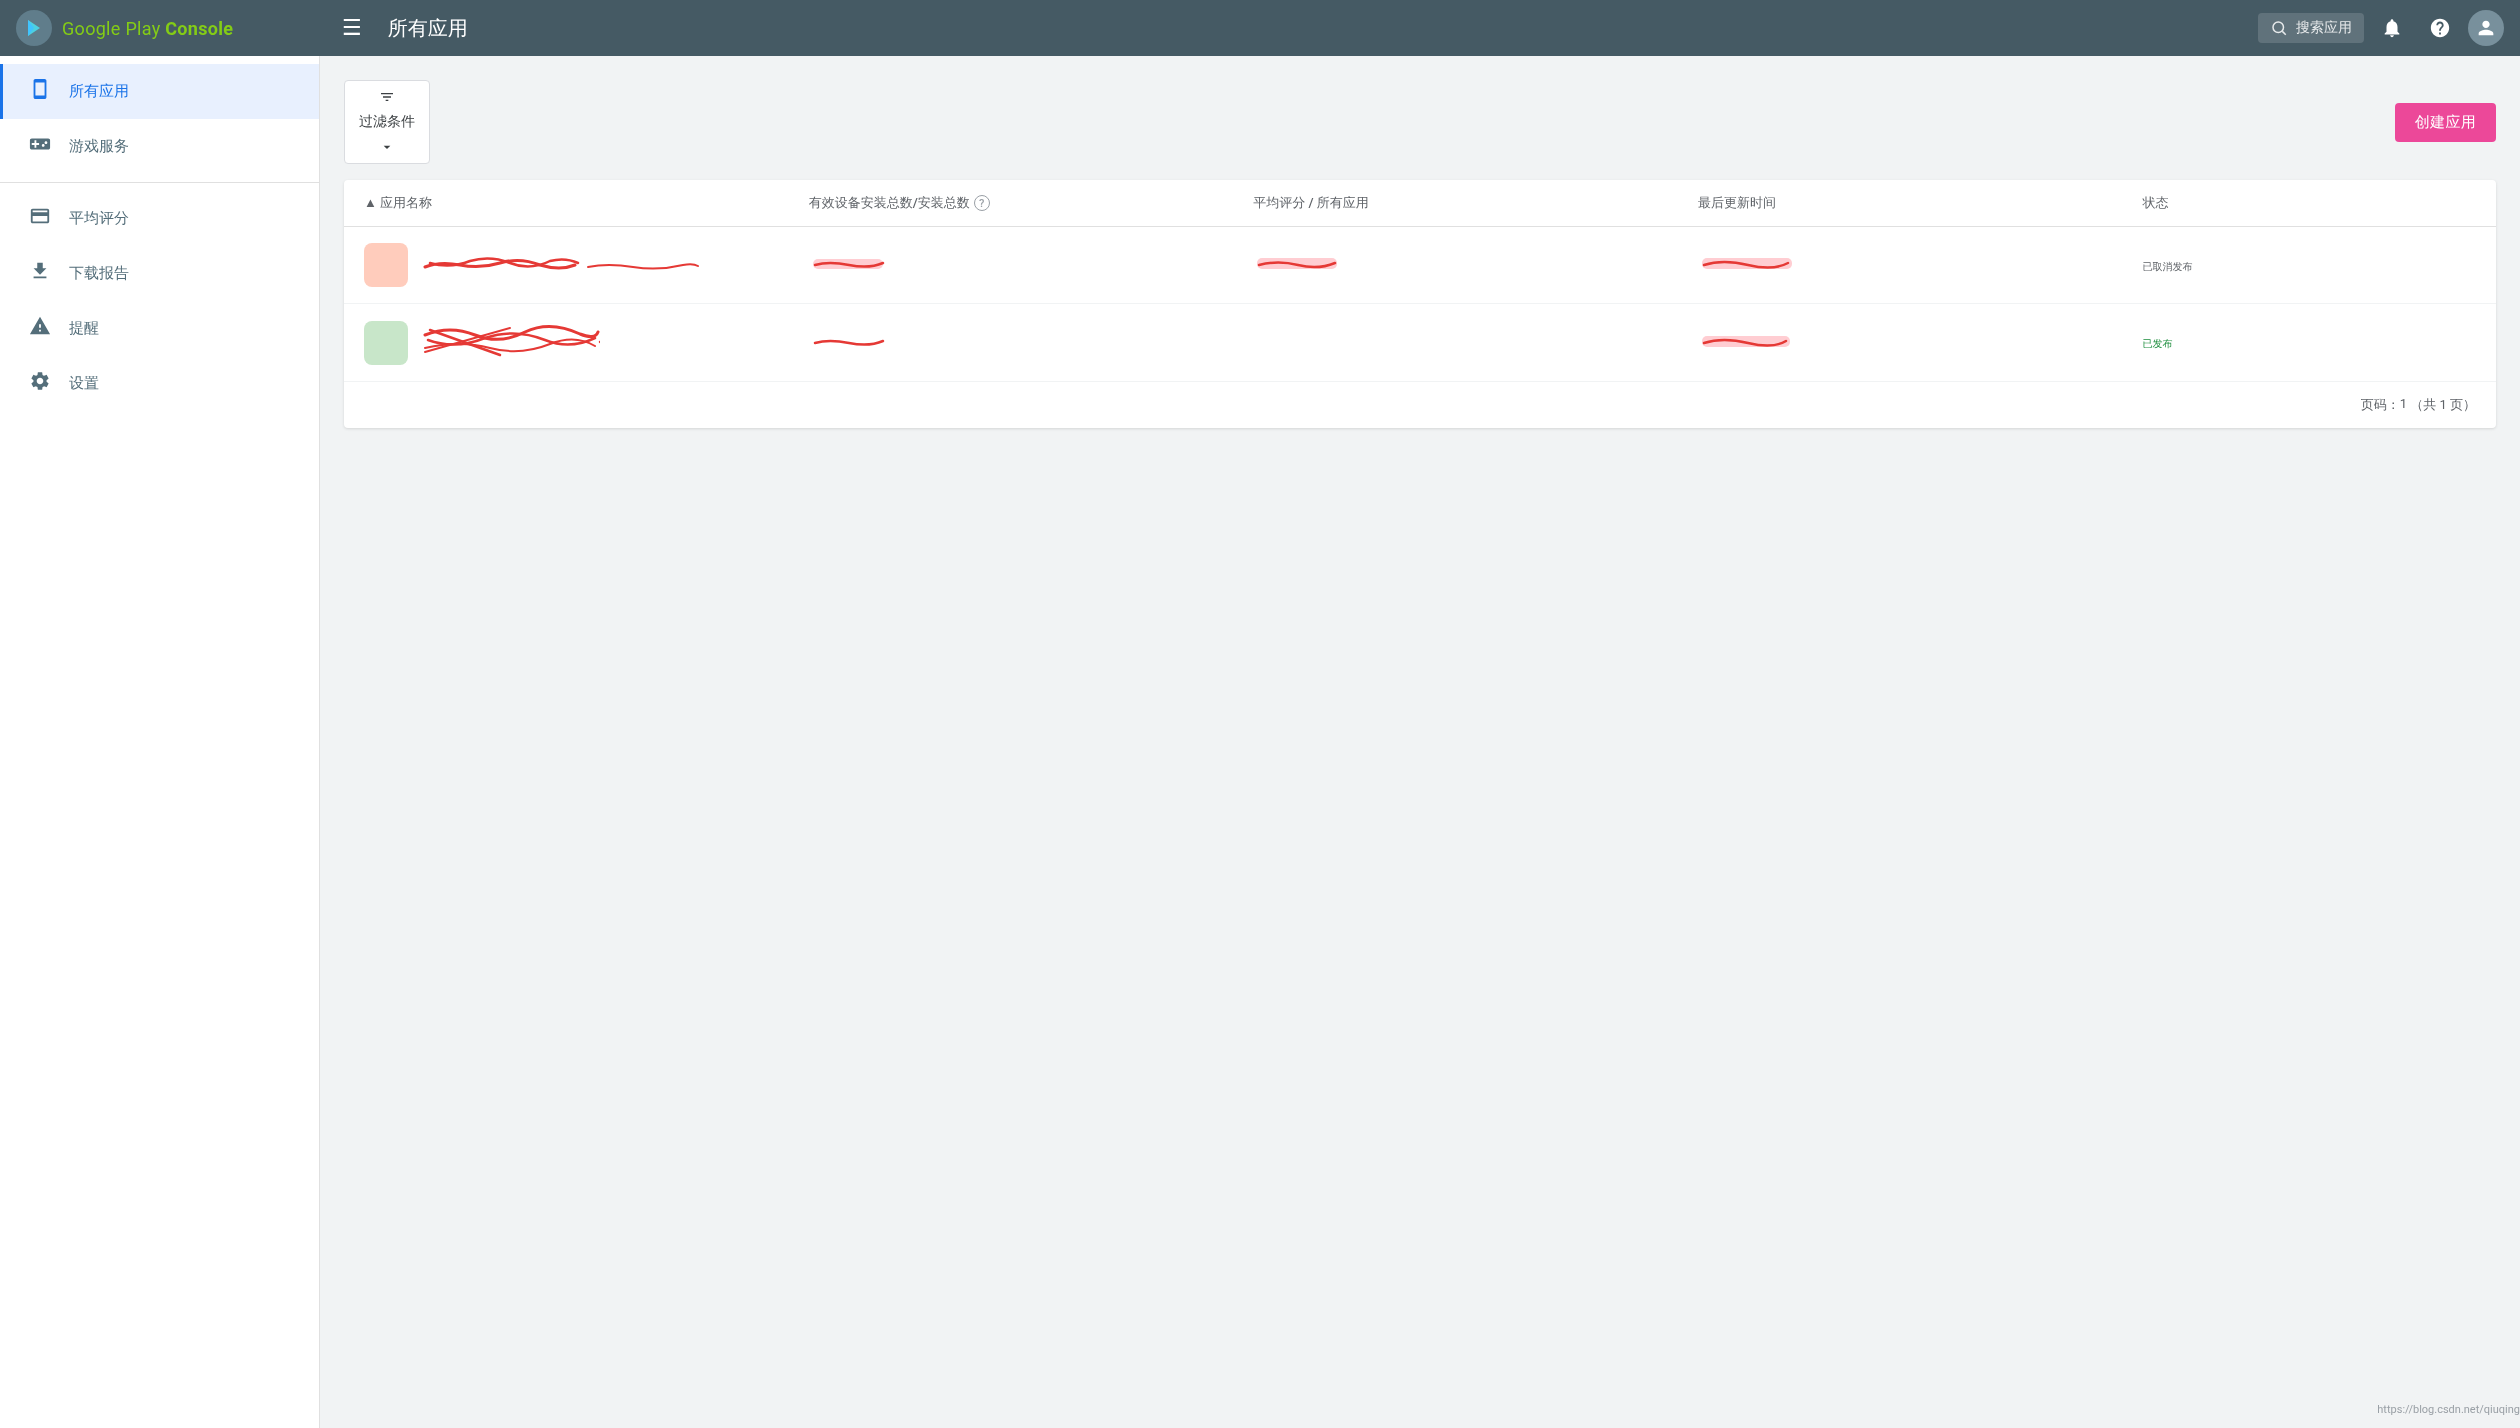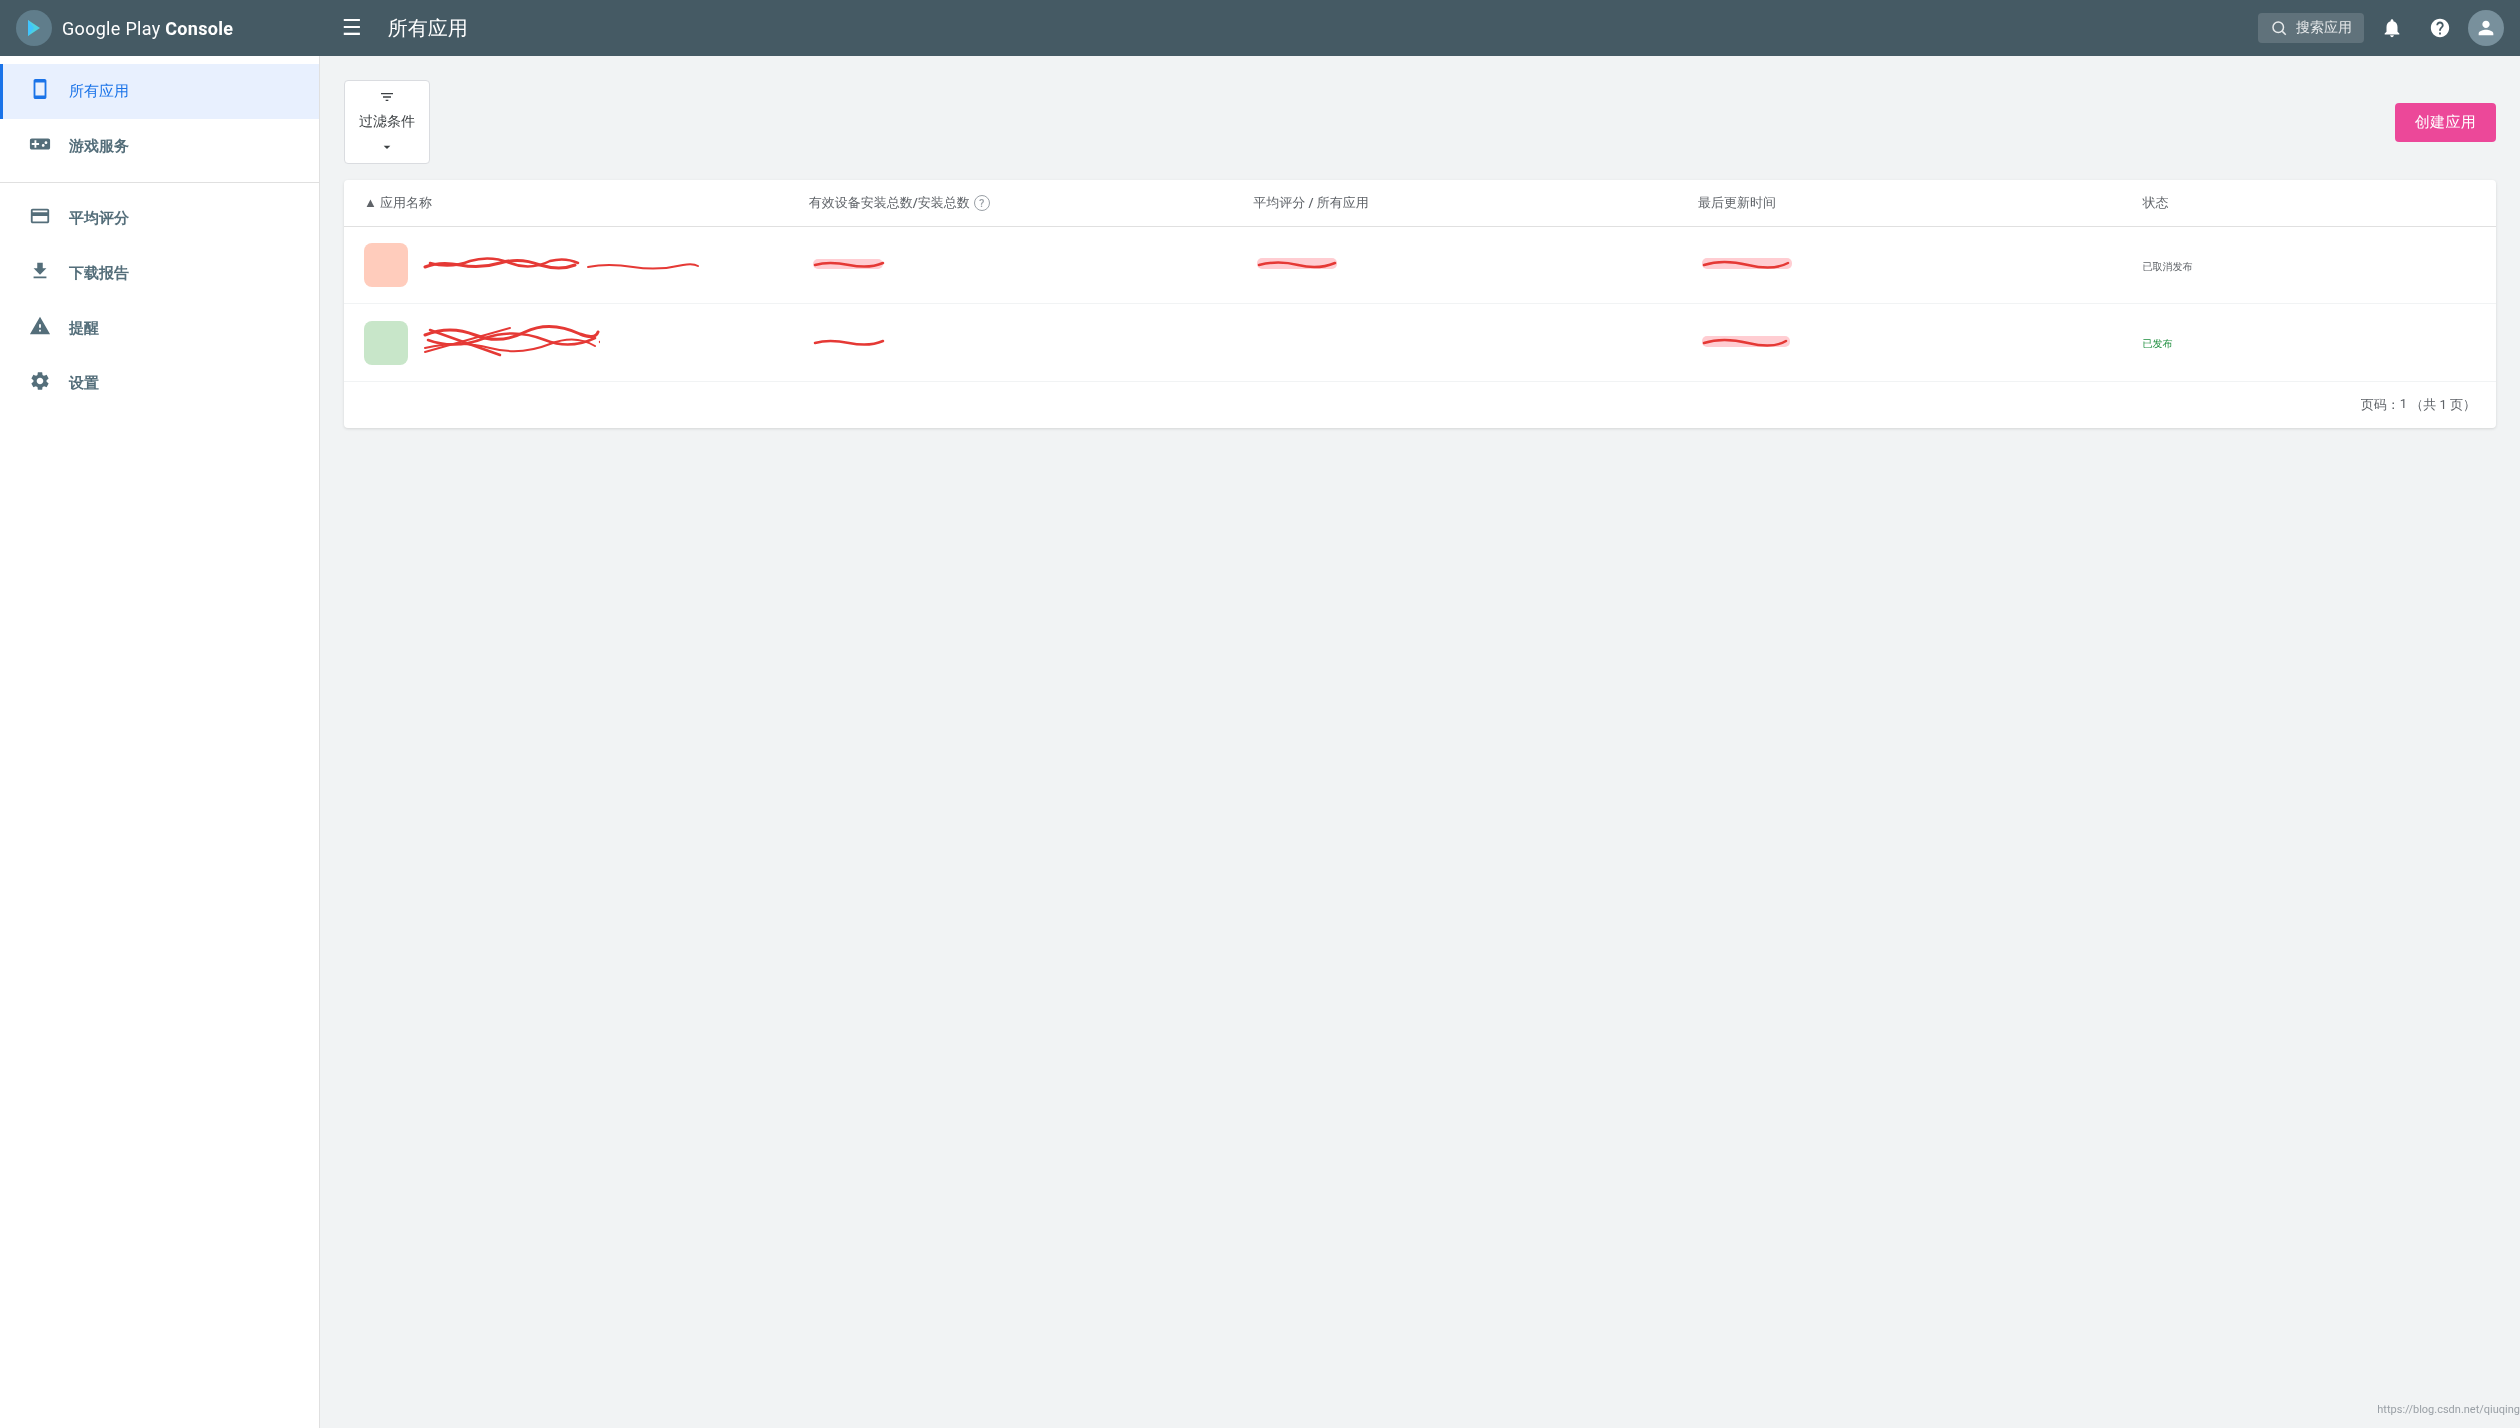--- a/index.html
+++ b/index.html
@@ -28,21 +28,21 @@
       width: 320px;
       display: flex;
       align-items: center;
       gap: 10px;
     }
     .logo-icon {
       width: 36px;
       height: 36px;
     }
     .logo-text {
-      color: #ffffff;
+      color: #84cc16;
       font-size: 18px;
       font-weight: 400;
       letter-spacing: 0.3px;
     }
     .logo-text span {
       font-weight: 700;
     }
     .header-right {
       flex: 1;
       display: flex;
@@ -130,21 +130,21 @@
       padding-top: 8px;
     }
     .sidebar-item {
       display: flex;
       align-items: center;
       gap: 16px;
       padding: 14px 24px;
       cursor: pointer;
       color: #546e7a;
       font-size: 15px;
-      font-weight: 700;
+      font-weight: 400;
       text-decoration: none;
       border-left: 3px solid transparent;
     }
     .sidebar-item.active {
       color: #1a73e8;
       background: #e8f0fe;
       border-left-color: #1a73e8;
       font-weight: 500;
     }
     .sidebar-item .icon {

